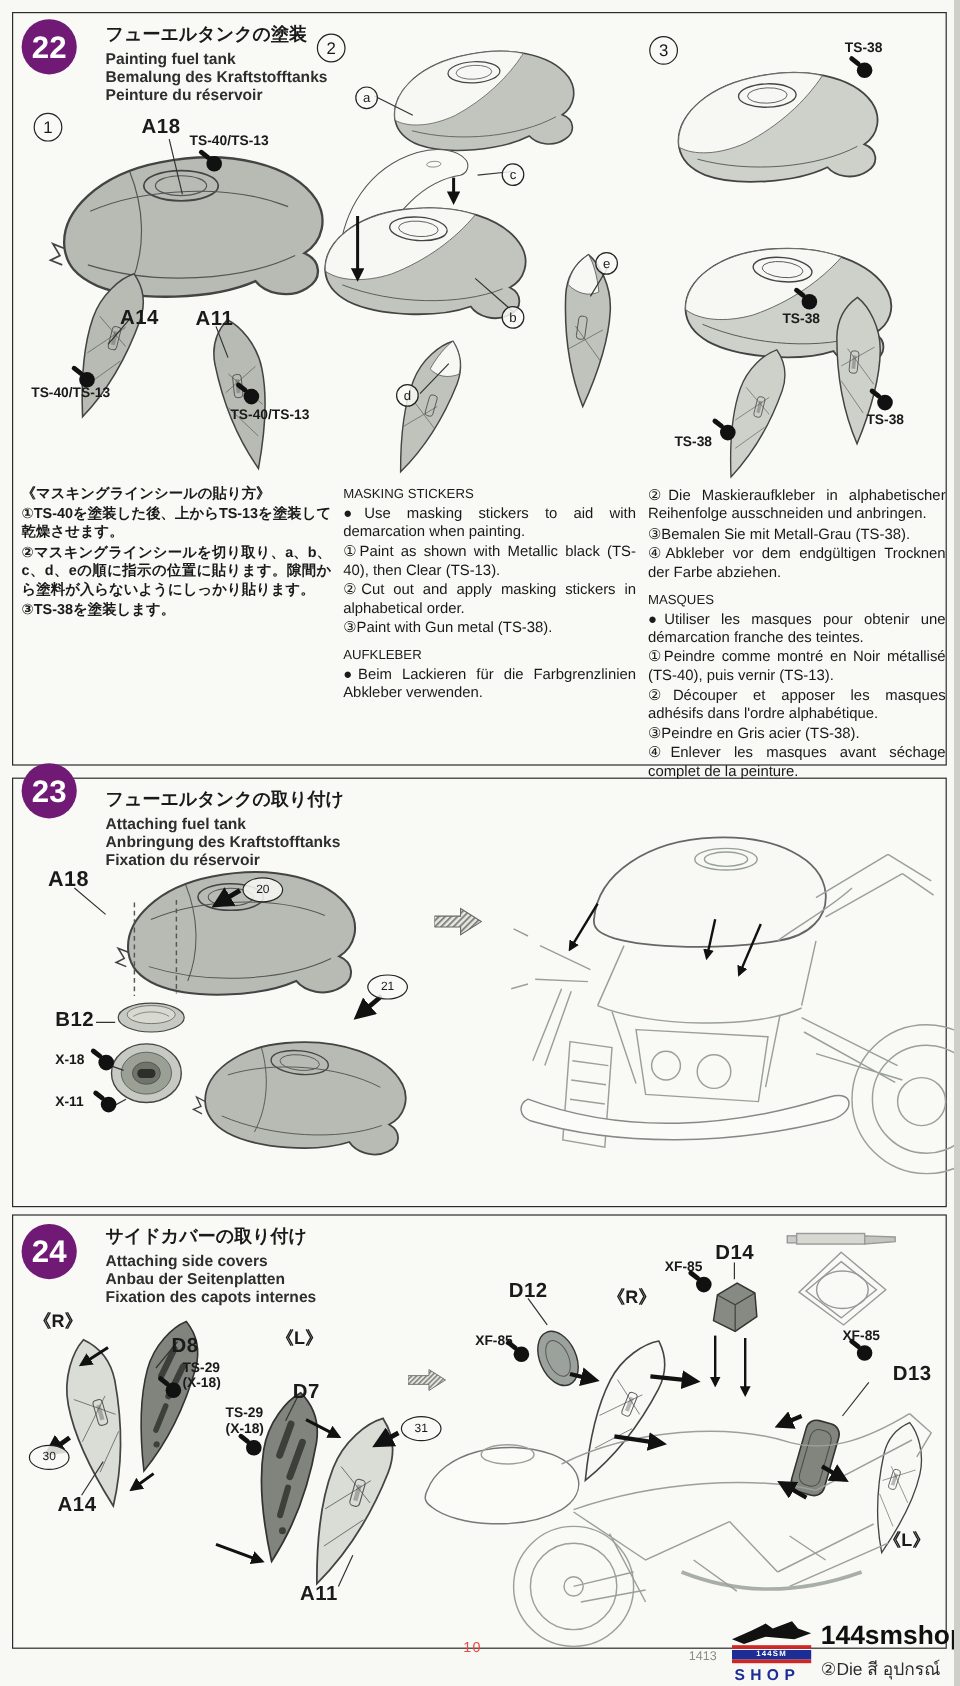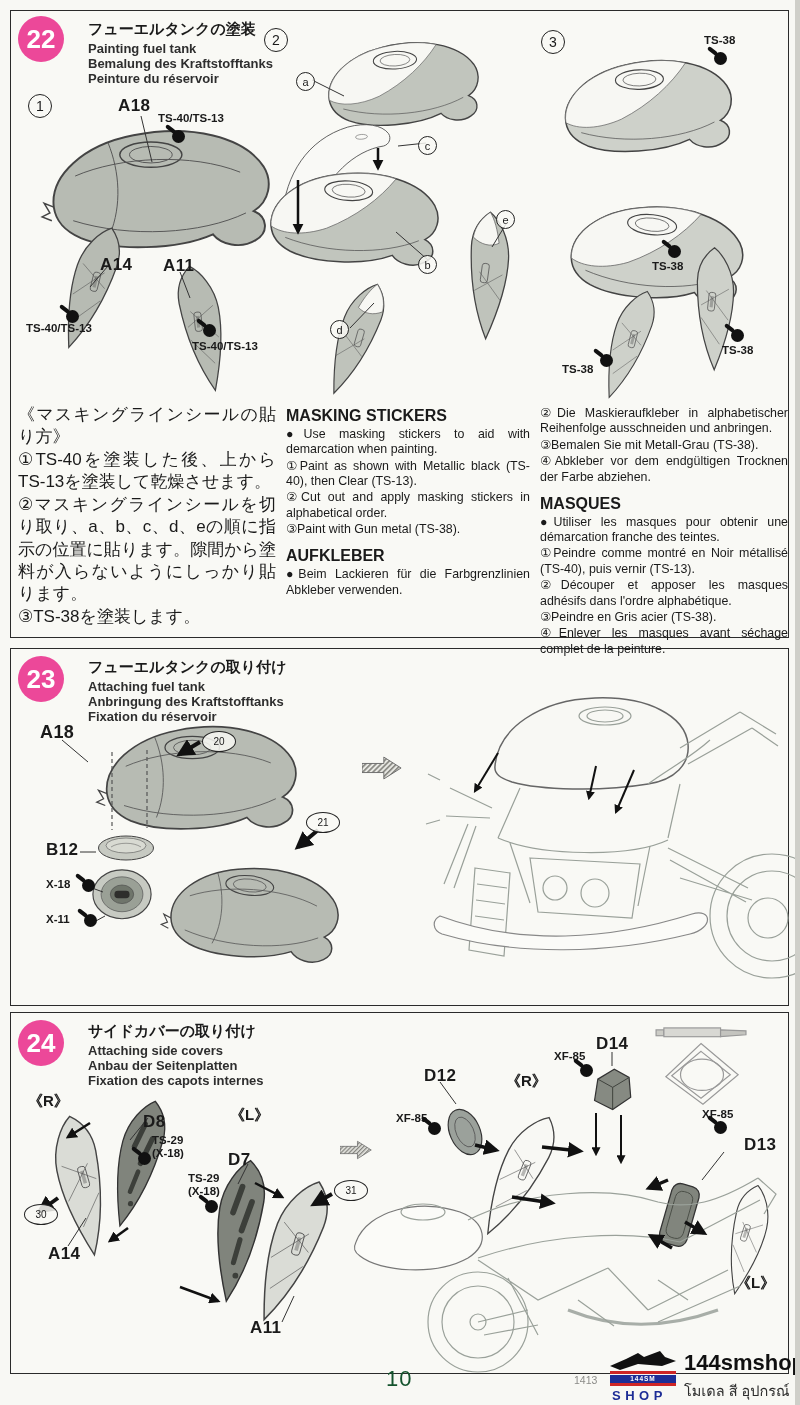--- a/index.html
+++ b/index.html
@@ -1,44 +1,44 @@
 <!DOCTYPE html>
 <html><head>
 <meta charset="utf-8">
 <style>
 *{margin:0;padding:0;box-sizing:border-box}
 html,body{width:800px;background:#e9eae4}
 body{font-family:"Liberation Sans","DejaVu Sans",sans-serif;color:#1a1a1a}
 #page{position:relative;width:800px;height:1405px;background:#f8f8f4;overflow:hidden}
 .panel{position:absolute;border:1.6px solid #2b2b2b;background:#f9f9f5}
 .abs{position:absolute}
-.badge{position:absolute;width:46px;height:46px;background:#ec4899;color:#fff;border-radius:50%;
+.badge{position:absolute;width:46px;height:46px;background:#701a75;color:#fff;border-radius:50%;
 display:flex;align-items:center;justify-content:center;font-weight:bold;font-size:26px;z-index:6}
 .titles{position:absolute;line-height:1.18;z-index:6}
 .t-jp{font-size:15px;font-weight:bold;margin-bottom:3px}
 .t-x{font-size:13px;font-weight:bold;color:#2e2e2e}
 .circ{position:absolute;border:1.4px solid #222;border-radius:50%;display:flex;align-items:center;
 justify-content:center;background:rgba(249,249,245,.85);z-index:6}
 .c24{width:24px;height:24px;font-size:14px}
 .c20{width:19px;height:19px;font-size:11px}
 .c21{width:34px;height:21px;font-size:10px}
 .pl{position:absolute;font-weight:bold;font-size:17px;letter-spacing:.4px;z-index:6}
 .pl.big{font-size:18px}
 .ps{position:absolute;font-weight:bold;font-size:11.5px;z-index:6;white-space:nowrap}
 .rl{position:absolute;font-weight:bold;font-size:15px;z-index:6;white-space:nowrap}
 .blob{position:absolute;width:13px;height:13px;background:#111;border-radius:50%;z-index:6}
 .blob::before{content:"";position:absolute;width:11px;height:4px;background:#111;border-radius:2px;
 left:-7px;top:-3px;transform:rotate(38deg)}
 .txt{position:absolute;font-size:12.4px;line-height:1.24;text-align:justify;z-index:6}
 .txt p{margin:0 0 1px 0}
-.txt .h{font-weight:bold;font-size:16px;text-align:left}
+.txt .h{font-weight:normal;font-size:11px;text-align:left}
 .txt .gap{margin-top:9px}
-.txt.jp p{font-weight:normal;line-height:1.3;font-size:17px}
+.txt.jp p{font-weight:bold;line-height:1.3;font-size:12px}
 .foot{position:absolute;z-index:6}
-#pageno{font-size:22px;color:#14532d;letter-spacing:1px}
+#pageno{font-size:12px;color:#ef4444;letter-spacing:1px}
 #sheetcode{font-size:10.5px;color:#8b8b88}
 .logo-banner{position:absolute;width:66px;height:15px}
 .logo-banner .r{height:3px;background:#cf2626}
 .logo-banner .b{height:8px;background:#1d2d96;color:#fff;font-size:6.5px;font-weight:bold;
 display:flex;align-items:center;justify-content:center;letter-spacing:1px;margin:.5px 0}
 .logo-shop{position:absolute;color:#1d2d96;font-weight:bold;font-size:13px;letter-spacing:4.5px}
 .logo-brand{position:absolute;font-weight:bold;font-size:22px;color:#101010}
 .logo-thai{position:absolute;font-size:14.5px;color:#2c2c2c}
 .scan-edge{position:absolute;right:0;top:0;width:5px;height:1405px;background:#cfcfc9;z-index:8}
 svg.ill{position:absolute;z-index:2;overflow:visible}
@@ -209,21 +209,21 @@
   <p>③Bemalen Sie mit Metall-Grau (TS-38).</p>
   <p>④Abkleber vor dem endgültigen Trocknen der Farbe abziehen.</p>
   <p class="h gap">MASQUES</p>
   <p>●Utiliser les masques pour obtenir une démarcation franche des teintes.</p>
   <p>①Peindre comme montré en Noir métallisé (TS-40), puis vernir (TS-13).</p>
   <p>②Découper et apposer les masques adhésifs dans l'ordre alphabétique.</p>
   <p>③Peindre en Gris acier (TS-38).</p>
   <p>④Enlever les masques avant séchage complet de la peinture.</p>
 </div>
 
-<div class="badge" style="left:18px;top:656px">23</div>
+<div class="badge" style="left:18px;top:636px">23</div>
 <div class="titles" style="left:88px;top:658px">
   <div class="t-jp">フューエルタンクの取り付け</div>
   <div class="t-x">Attaching fuel tank</div>
   <div class="t-x">Anbringung des Kraftstofftanks</div>
   <div class="t-x">Fixation du réservoir</div>
 </div>
 
 <svg class="ill" style="left:75px;top:710px;width:255px;height:145px;color:#b7bbb3">
       <use href="#tank"></use>
     </svg>
@@ -339,21 +339,21 @@
 </svg>
 
 <div class="rl" style="left:28px;top:1092px">《R》</div>
 <div class="pl" style="left:143px;top:1112px">D8</div>
 <div class="ps" style="left:152px;top:1134px">TS-29</div>
 <div class="ps" style="left:152px;top:1147px">(X-18)</div>
 <div class="blob" style="left:138px;top:1152px"></div>
 <div class="circ c21" style="left:24px;top:1204px">30</div>
 <div class="pl" style="left:48px;top:1244px">A14</div>
 <div class="rl" style="left:230px;top:1106px">《L》</div>
-<div class="pl" style="left:228px;top:1150px">D7</div>
+<div class="pl" style="left:244px;top:1150px">D7</div>
 <div class="ps" style="left:188px;top:1172px">TS-29</div>
 <div class="ps" style="left:188px;top:1185px">(X-18)</div>
 <div class="blob" style="left:205px;top:1200px"></div>
 <div class="pl" style="left:250px;top:1318px">A11</div>
 <div class="circ c21" style="left:334px;top:1180px">31</div>
 <div class="pl" style="left:424px;top:1066px">D12</div>
 <div class="ps" style="left:396px;top:1112px">XF-85</div>
 <div class="blob" style="left:428px;top:1122px"></div>
 <div class="rl" style="left:506px;top:1072px">《R》</div>
 <div class="pl" style="left:596px;top:1034px">D14</div>
@@ -410,17 +410,17 @@
   <svg class="abs" viewBox="0 0 70 22" style="left:0;top:2px;width:70px;height:22px">
     <path d="M2,16 L18,9 L30,3 L36,7 L52,1 L57,7 L68,11 L54,16 L30,14 L12,20 Z" fill="#111"></path>
   </svg>
   <div class="logo-banner" style="left:2px;top:23px">
     <div class="r"></div>
     <div class="b">144SM</div>
     <div class="r"></div>
   </div>
   <div class="logo-shop" style="left:4px;top:40px">SHOP</div>
   <div class="logo-brand" style="left:76px;top:2px">144smshop</div>
-  <div class="logo-thai" style="left:76px;top:31px">โมเดล สี อุปกรณ์</div>
+  <div class="logo-thai" style="left:76px;top:31px">②Die สี อุปกรณ์</div>
 </div>
 
 <div class="scan-edge"></div>
 </div>
 
 </body></html>

